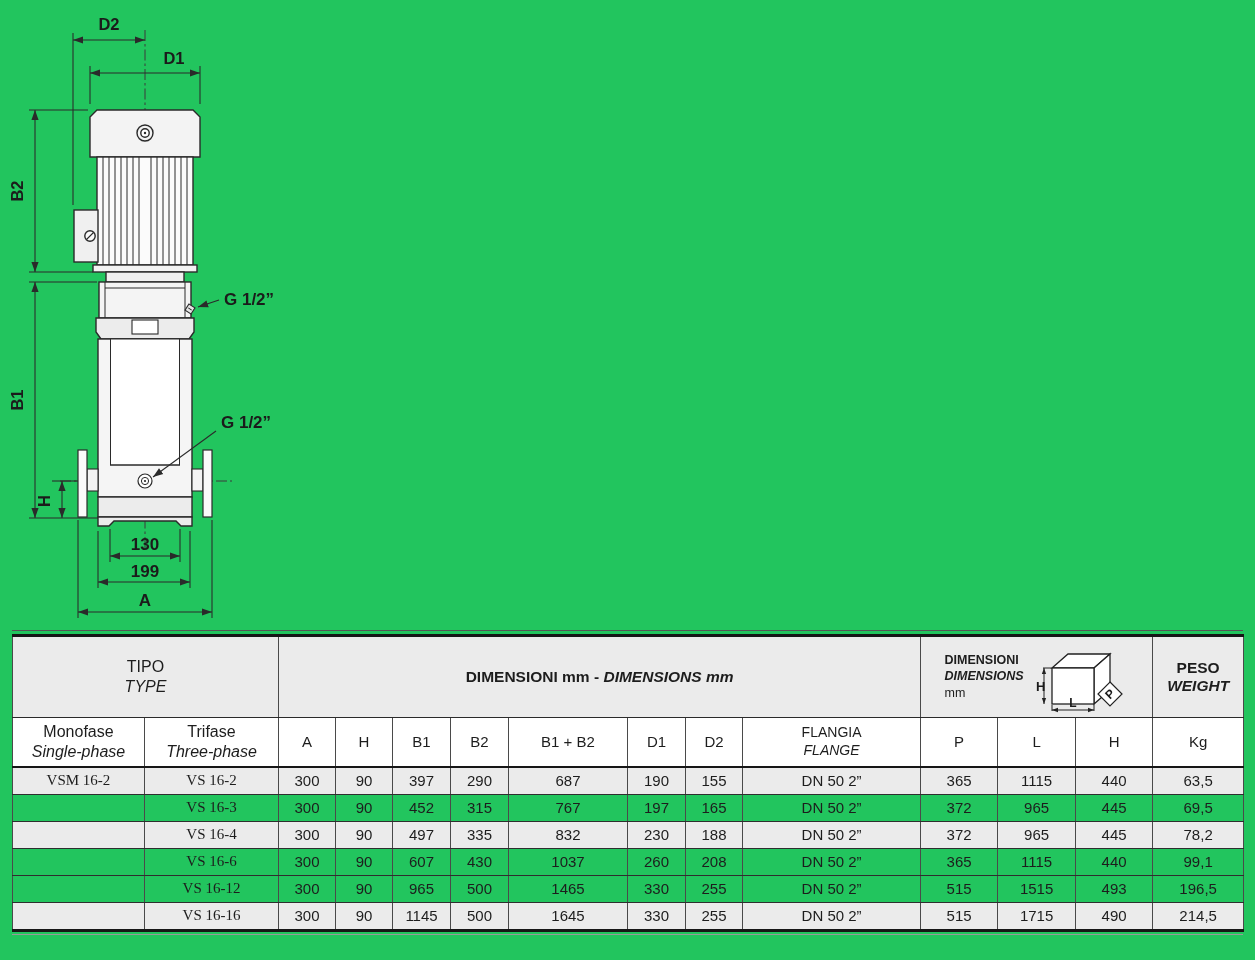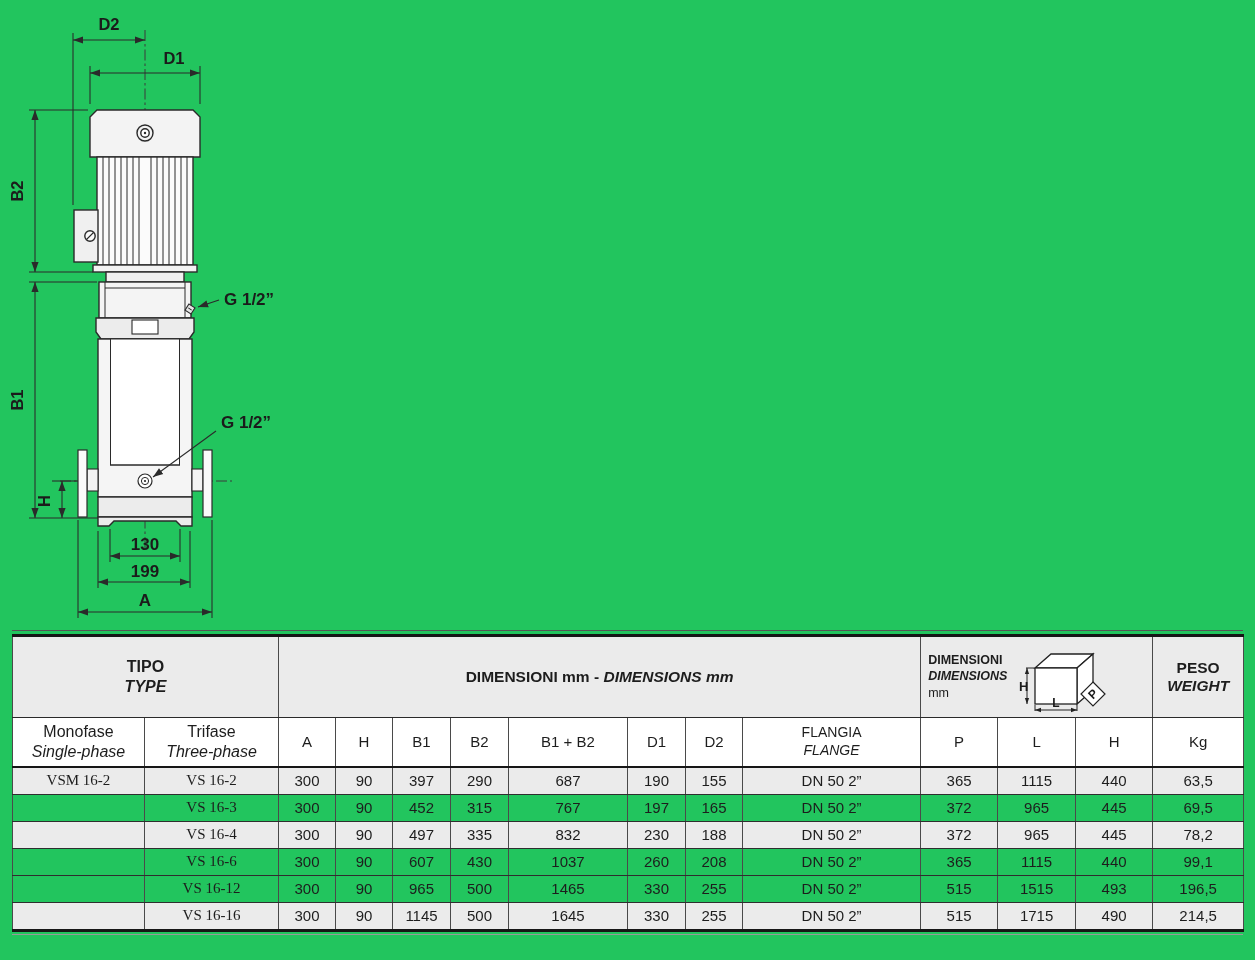--- a/index.html
+++ b/index.html
@@ -15,25 +15,25 @@
              border-left:1.5px solid #2a2a2a;border-right:1.5px solid #2a2a2a;}
   table.spec td,table.spec th{border-left:1px solid #4a4a4a;border-right:1px solid #4a4a4a;
              text-align:center;vertical-align:middle;padding:0;overflow:hidden;
              font-weight:normal;color:#1d1d1d;}
   tr.hdr1 td{height:80px;background:#ebebeb;border-bottom:1.5px solid #2a2a2a;}
   tr.hdr2 td{height:48px;background:#fff;border-bottom:2.5px solid #161616;font-size:15px;}
   tr.data td{height:26px;font-size:15px;border-bottom:1.8px solid #2e2e2e;}
   tr.data.alt td{background:#ebebeb;}
   .b{font-weight:bold;font-family:Liberation Serif, serif;}
   .it{font-style:italic;}
-  .h-main{font-size:16px;font-weight:bold;line-height:1.25;}
+  .h-main{font-size:16px;font-weight:normal;line-height:1.25;}
   .h-dim{font-size:15.5px;font-weight:bold;}
   .two-line{font-size:16px;line-height:1.25;}
   .flangia{font-size:14px;line-height:1.25;}
-  .pack-cell{display:flex;align-items:center;justify-content:flex-start;height:100%;}
+  .pack-cell{display:flex;align-items:center;justify-content:center;height:100%;}
   .pack-text{font-size:12.5px;font-weight:bold;text-align:left;line-height:1.3;padding-left:7px;}
   .pack-text .mm{font-weight:normal;}
   .cube{margin-left:8px;margin-top:4px;}
 </style>
 </head>
 <body>
 
 <div class="page">
 
   <svg class="drawing" width="630" height="628" viewBox="0 0 630 628">

